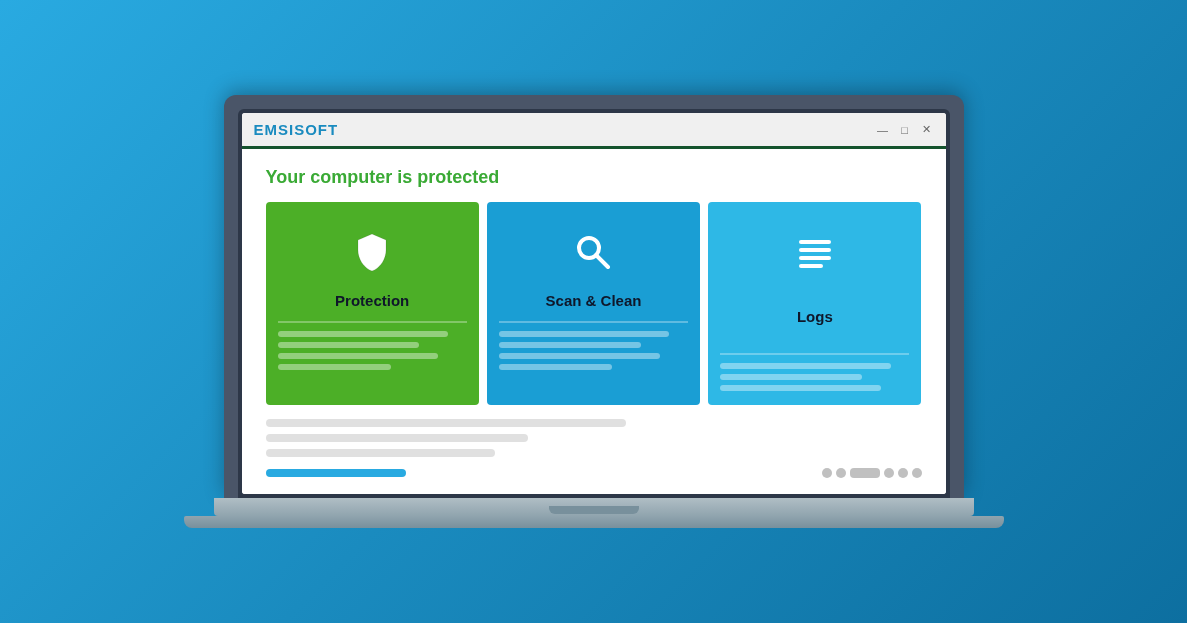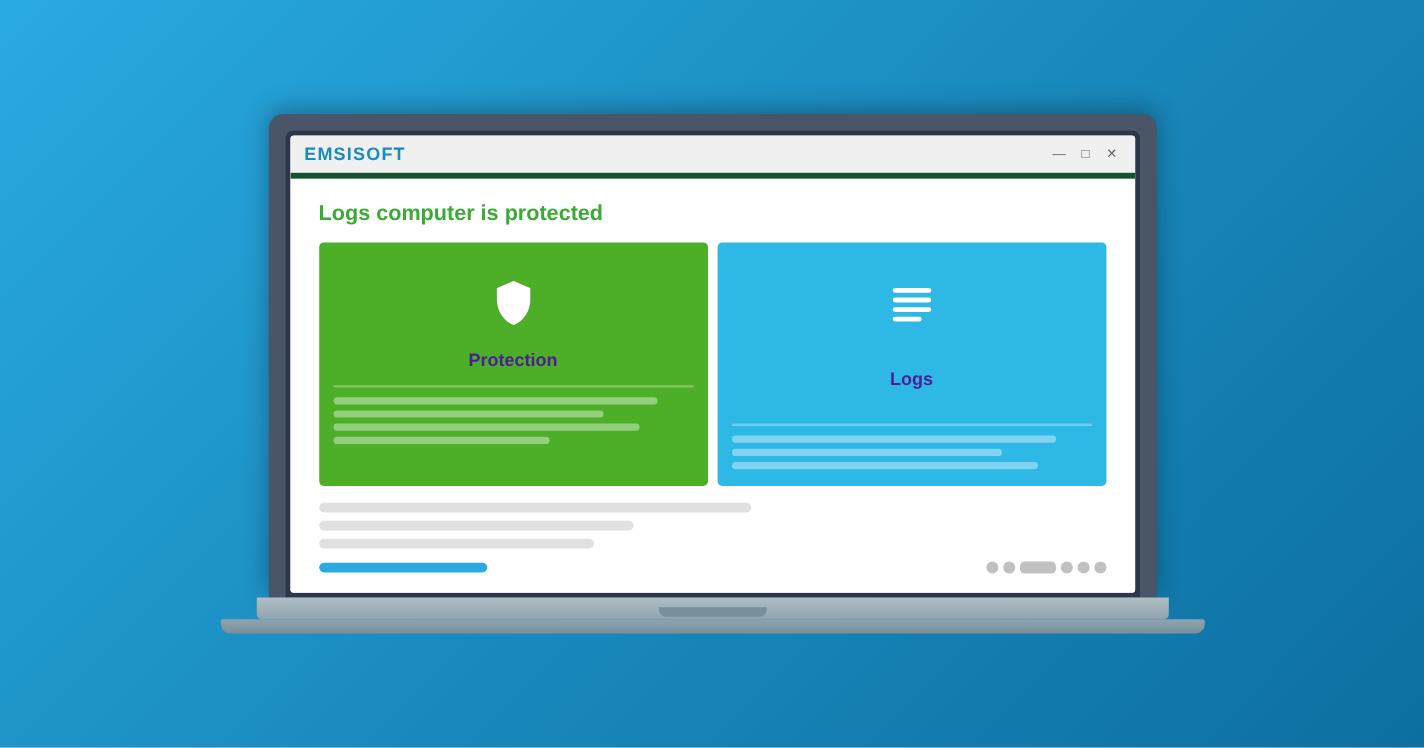--- a/index.html
+++ b/index.html
@@ -41,21 +41,21 @@
     .laptop-screen {
       background: #fff;
       border-radius: 3px;
       overflow: hidden;
       width: 100%;
     }
 
     
     .window-titlebar {
       background: #f0f0f0;
-      border-bottom: 5px solid #14532d;
+      border-bottom: 3px solid #14532d;
       padding: 8px 12px;
       display: flex;
       align-items: center;
       justify-content: space-between;
       height: 36px;
     }
 
     .window-title {
       font-weight: 700;
       font-size: 15px;
@@ -137,21 +137,21 @@
       color: white;
       font-size: 38px;
       line-height: 1;
       display: flex;
       align-items: center;
       justify-content: center;
       height: 60px;
     }
 
     .tile-label {
-      color: #4c1d95;
+      color: #0f172a;
       font-size: 15px;
       font-weight: 700;
       margin-bottom: 12px;
       text-align: center;
     }
 
     .tile-lines {
       width: 100%;
       display: flex;
       flex-direction: column;
@@ -276,41 +276,56 @@
           <div class="window-controls">
             <span class="win-ctrl">—</span>
             <span class="win-ctrl">□</span>
             <span class="win-ctrl">✕</span>
           </div>
         </div>
 
         <div class="window-content">
 
           <div class="status-bar">
-            <span class="status-text">Logs computer is protected</span>
+            <span class="status-text">Your computer is protected</span>
           </div>
 
           <div class="nav-tiles">
 
             <div class="tile tile-protection">
               <div class="tile-icon shield-icon">
                 <svg viewBox="0 0 44 44" fill="none" xmlns="http://www.w3.org/2000/svg">
                   <path d="M22 4L8 10v10c0 9.4 6 18.2 14 21 8-2.8 14-11.6 14-21V10L22 4z" fill="white"></path>
                   <path d="M22 4L8 10v10c0 9.4 6 18.2 14 21 8-2.8 14-11.6 14-21V10L22 4z" fill="none" stroke="rgba(0,0,0,0.1)" stroke-width="1"></path>
                 </svg>
               </div>
               <span class="tile-label">Protection</span>
               <div class="tile-lines">
                 <div class="tile-line"></div>
                 <div class="tile-line"></div>
                 <div class="tile-line"></div>
                 <div class="tile-line"></div>
               </div>
             </div>
 
+            <div class="tile tile-scan">
+              <div class="tile-icon search-icon">
+                <svg viewBox="0 0 44 44" fill="none" xmlns="http://www.w3.org/2000/svg">
+                  <circle cx="18" cy="18" r="10" stroke="white" stroke-width="4"></circle>
+                  <line x1="25" y1="25" x2="37" y2="37" stroke="white" stroke-width="4" stroke-linecap="round"></line>
+                </svg>
+              </div>
+              <span class="tile-label">Scan &amp; Clean</span>
+              <div class="tile-lines">
+                <div class="tile-line"></div>
+                <div class="tile-line"></div>
+                <div class="tile-line"></div>
+                <div class="tile-line"></div>
+              </div>
+            </div>
 
             <div class="tile tile-logs">
               <div class="tile-icon logs-icon">
                 <svg viewBox="0 0 44 44" fill="none" xmlns="http://www.w3.org/2000/svg">
                   <rect x="6" y="10" width="32" height="4" rx="2" fill="white"></rect>
                   <rect x="6" y="18" width="32" height="4" rx="2" fill="white"></rect>
                   <rect x="6" y="26" width="32" height="4" rx="2" fill="white"></rect>
                   <rect x="6" y="34" width="24" height="4" rx="2" fill="white"></rect>
                 </svg>
               </div>

